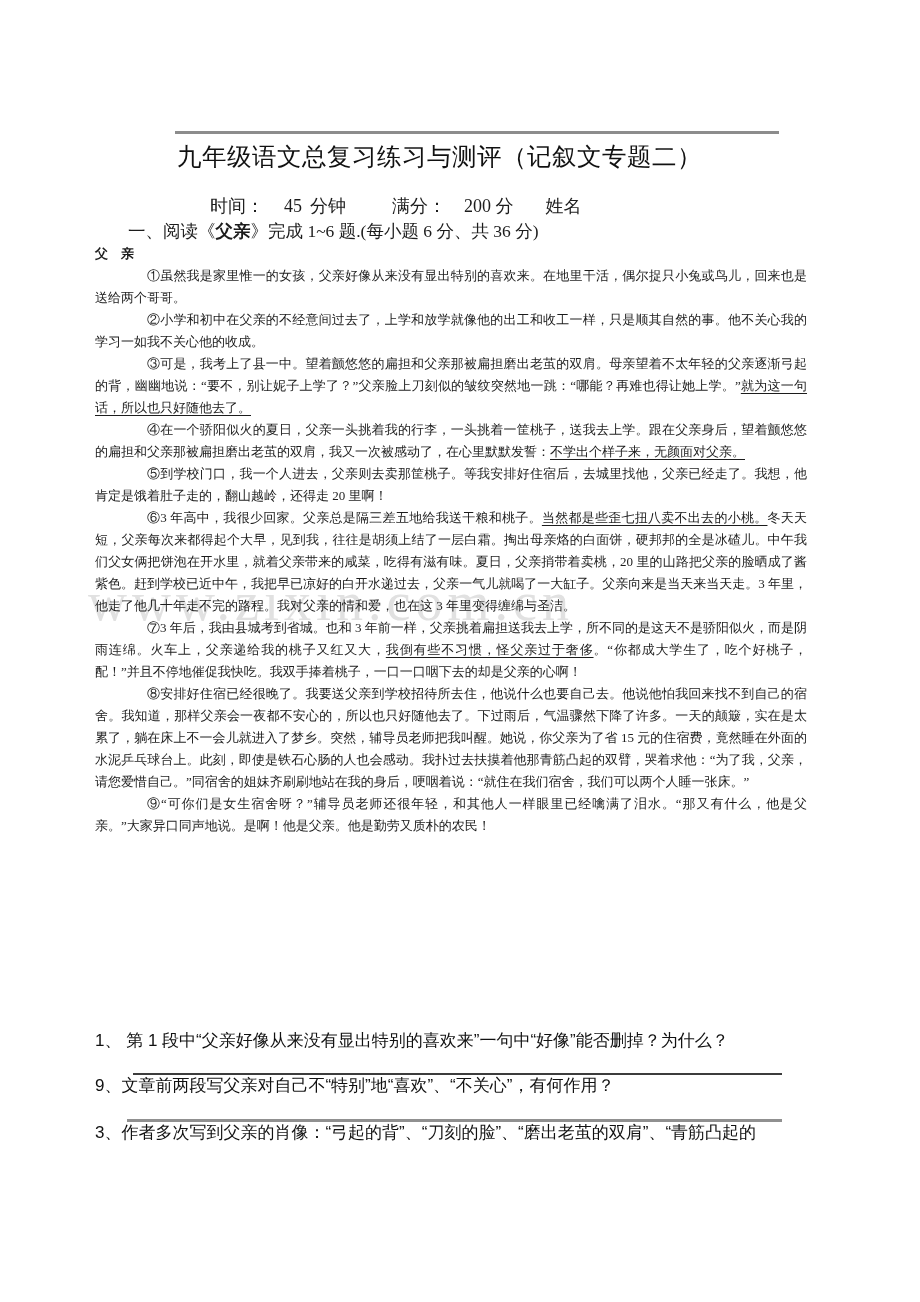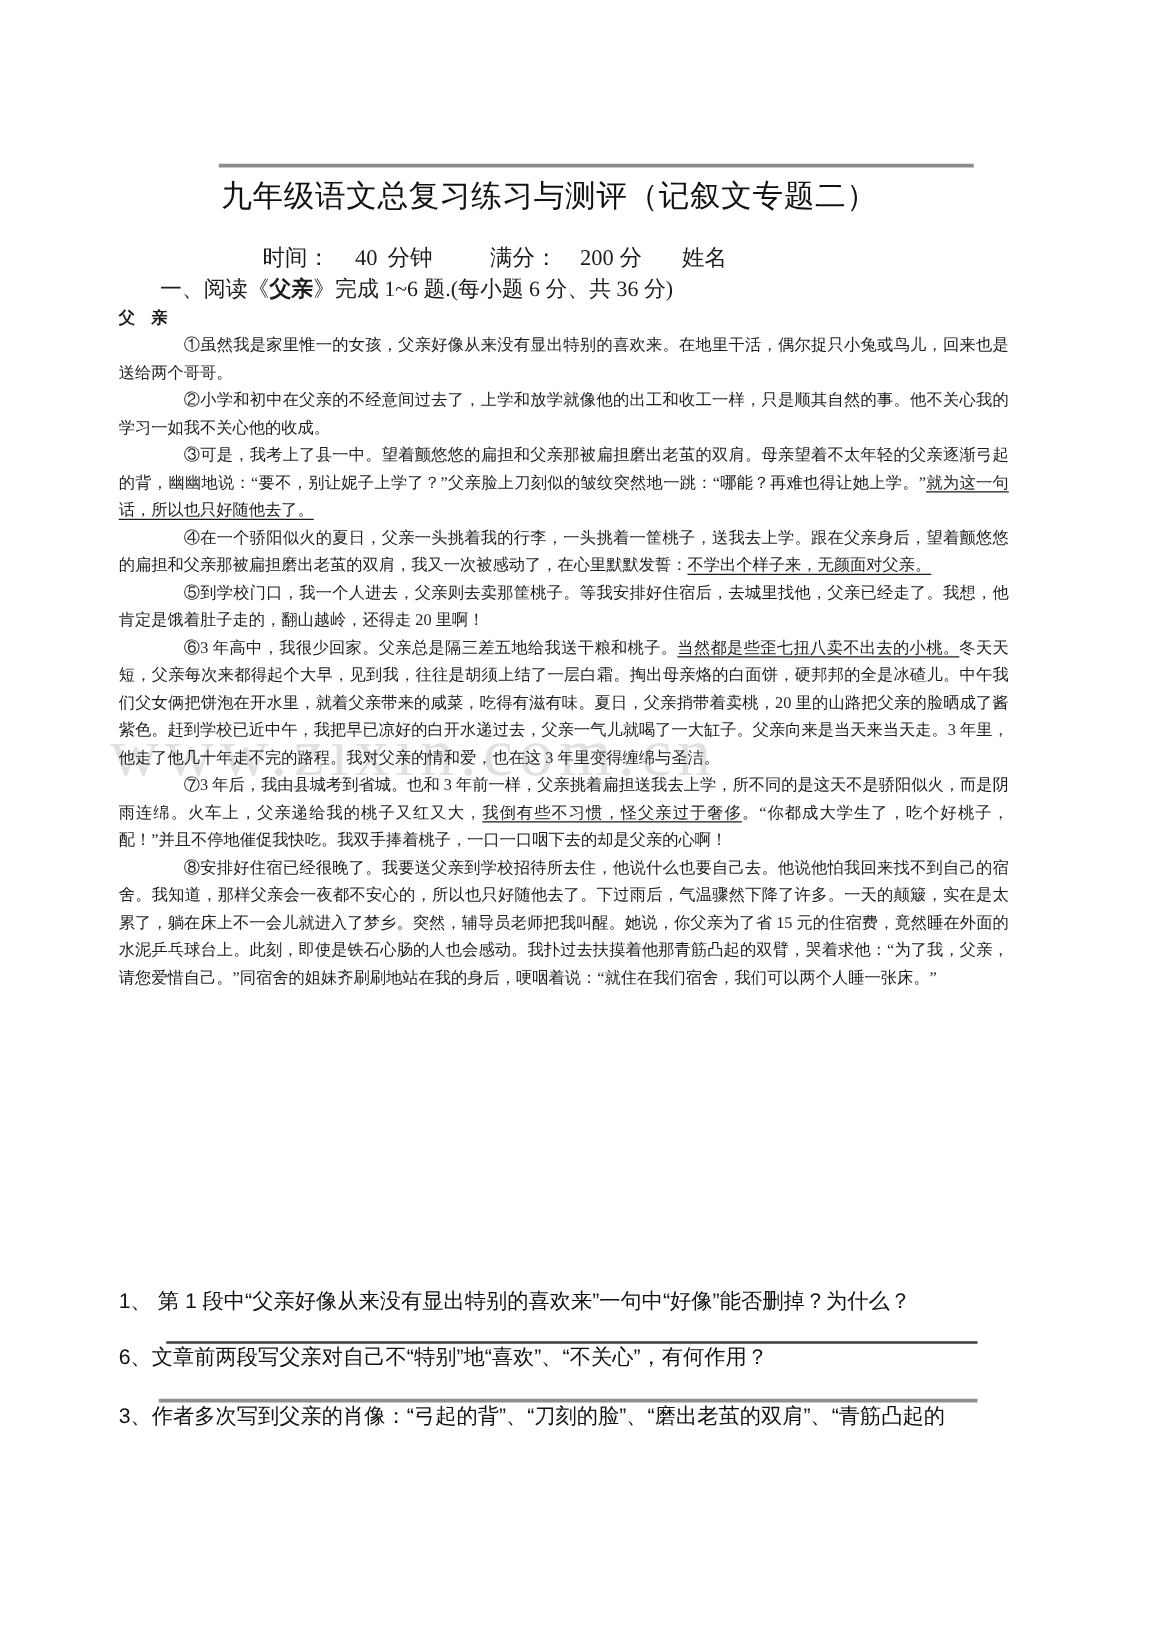--- a/index.html
+++ b/index.html
@@ -34,43 +34,44 @@
 
   <div class="watermark">www.zixin.com.cn</div>
 
   <div class="layer">
 
     <div class="top-rule"></div>
 
     <div class="doc-title">九年级语文总复习练习与测评（记叙文专题二）</div>
 
     <div class="info-line">
-      <span>时间：</span><span class="g20">40</span><span class="g8">分钟</span><span class="g46">满分：</span><span class="g18">200 分</span><span class="g32">姓名</span>
+      <span>时间：</span><span class="g20">45</span><span class="g8">分钟</span><span class="g46">满分：</span><span class="g18">200 分</span><span class="g32">姓名</span>
     </div>
 
     <div class="section-heading">
       <span>一、阅读《</span><span class="bk">父亲</span><span>》完成 1~6 题.(每小题 6 分、共 36 分)</span>
     </div>
 
     <div class="article">
       <p class="article-title" style="text-indent:0;">父　亲</p>
       <div>
           <p><span>①虽然我是家里惟一的女孩，父亲好像从来没有显出特别的喜欢来。在地里干活，偶尔捉只小兔或鸟儿，回来也是送给两个哥哥。</span></p>
           <p><span>②小学和初中在父亲的不经意间过去了，上学和放学就像他的出工和收工一样，只是顺其自然的事。他不关心我的学习一如我不关心他的收成。</span></p>
           <p><span>③可是，我考上了县一中。望着颤悠悠的扁担和父亲那被扁担磨出老茧的双肩。母亲望着不太年轻的父亲逐渐弓起的背，幽幽地说：“要不，别让妮子上学了？”父亲脸上刀刻似的皱纹突然地一跳：“哪能？再难也得让她上学。”</span><span class="u">就为这一句话，所以也只好随他去了。</span></p>
           <p><span>④在一个骄阳似火的夏日，父亲一头挑着我的行李，一头挑着一筐桃子，送我去上学。跟在父亲身后，望着颤悠悠的扁担和父亲那被扁担磨出老茧的双肩，我又一次被感动了，在心里默默发誓：</span><span class="u">不学出个样子来，无颜面对父亲。</span></p>
           <p><span>⑤到学校门口，我一个人进去，父亲则去卖那筐桃子。等我安排好住宿后，去城里找他，父亲已经走了。我想，他肯定是饿着肚子走的，翻山越岭，还得走 20 里啊！</span></p>
           <p><span>⑥3 年高中，我很少回家。父亲总是隔三差五地给我送干粮和桃子。</span><span class="u">当然都是些歪七扭八卖不出去的小桃。</span><span>冬天天短，父亲每次来都得起个大早，见到我，往往是胡须上结了一层白霜。掏出母亲烙的白面饼，硬邦邦的全是冰碴儿。中午我们父女俩把饼泡在开水里，就着父亲带来的咸菜，吃得有滋有味。夏日，父亲捎带着卖桃，20 里的山路把父亲的脸晒成了酱紫色。赶到学校已近中午，我把早已凉好的白开水递过去，父亲一气儿就喝了一大缸子。父亲向来是当天来当天走。3 年里，他走了他几十年走不完的路程。我对父亲的情和爱，也在这 3 年里变得缠绵与圣洁。</span></p>
           <p><span>⑦3 年后，我由县城考到省城。也和 3 年前一样，父亲挑着扁担送我去上学，所不同的是这天不是骄阳似火，而是阴雨连绵。火车上，父亲递给我的桃子又红又大，</span><span class="u">我倒有些不习惯，怪父亲过于奢侈</span><span>。“你都成大学生了，吃个好桃子，配！”并且不停地催促我快吃。我双手捧着桃子，一口一口咽下去的却是父亲的心啊！</span></p>
           <p><span>⑧安排好住宿已经很晚了。我要送父亲到学校招待所去住，他说什么也要自己去。他说他怕我回来找不到自己的宿舍。我知道，那样父亲会一夜都不安心的，所以也只好随他去了。下过雨后，气温骤然下降了许多。一天的颠簸，实在是太累了，躺在床上不一会儿就进入了梦乡。突然，辅导员老师把我叫醒。她说，你父亲为了省 15 元的住宿费，竟然睡在外面的水泥乒乓球台上。此刻，即使是铁石心肠的人也会感动。我扑过去扶摸着他那青筋凸起的双臂，哭着求他：“为了我，父亲，请您爱惜自己。”同宿舍的姐妹齐刷刷地站在我的身后，哽咽着说：“就住在我们宿舍，我们可以两个人睡一张床。”</span></p>
+          <p><span>⑨“可你们是女生宿舍呀？”辅导员老师还很年轻，和其他人一样眼里已经噙满了泪水。“那又有什么，他是父亲。”大家异口同声地说。是啊！他是父亲。他是勤劳又质朴的农民！</span></p>
         </div>
     </div>
 
     <div class="questions">
         <p>1、 第 1 段中“父亲好像从来没有显出特别的喜欢来”一句中“好像”能否删掉？为什么？</p>
         <div class="rule-thin"></div>
-        <p>6、文章前两段写父亲对自己不“特别”地“喜欢”、“不关心”，有何作用？</p>
+        <p>9、文章前两段写父亲对自己不“特别”地“喜欢”、“不关心”，有何作用？</p>
         <div class="rule-thick"></div>
         <p>3、作者多次写到父亲的肖像：“弓起的背”、“刀刻的脸”、“磨出老茧的双肩”、“青筋凸起的</p>
       </div>
 
   </div>
 </div>
 
 </body></html>

